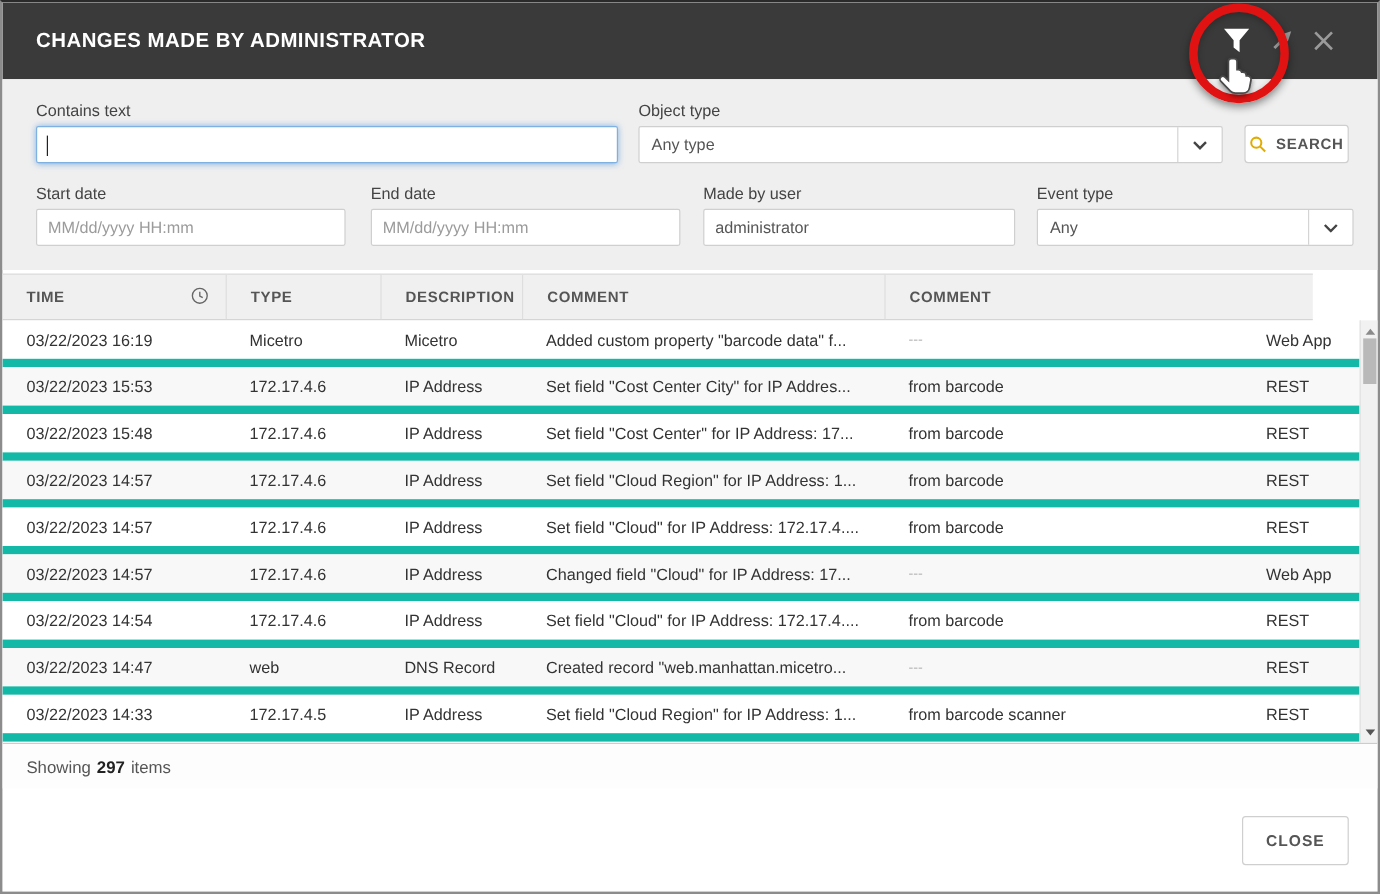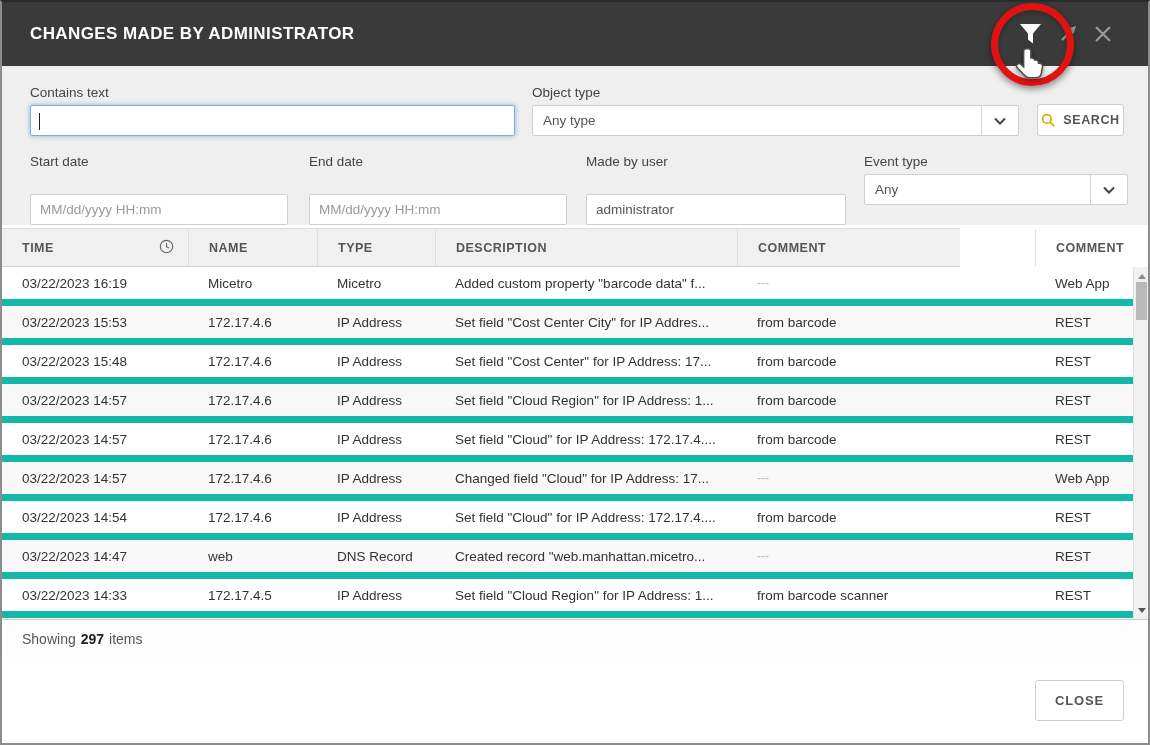--- a/index.html
+++ b/index.html
@@ -16,37 +16,37 @@
   .hdr-icon { position:absolute; top:22px; width:24px; height:22px; cursor:pointer; }
   .hdr-filter { left:1017px; top:21px; }
   .hdr-expand { left:1056px; top:22px; }
   .hdr-close  { left:1090px; top:21px; }
 
   
   .filters { position:absolute; left:0; top:64px; width:1146px; height:159px; background:#efefef; }
   .flabel { position:absolute; font-size:13.5px; color:#444; }
   .ctrl { position:absolute; height:31px; background:#fff; border:1px solid #cfcfcf;
           border-radius:2px; font-size:13.5px; color:#555; }
-  input.ctrl { padding:0 9px; outline:none; font-family:"Liberation Sans",sans-serif;margin-top:20px; }
+  input.ctrl { padding:0 9px; outline:none; font-family:"Liberation Sans",sans-serif; }
   input.ctrl::placeholder { color:#9b9b9b; opacity:1; }
   .focused { border:1px solid #7fb0e2; box-shadow:0 0 5px rgba(95,155,220,.75); }
   .caret { position:absolute; left:8px; top:7px; width:1px; height:17px; background:#222; }
 
   .selectbox { display:flex; align-items:center; cursor:pointer; }
   .selectbox .sel-value { flex:1; padding:0 10px; color:#555; }
   .sel-chevron { width:37px; height:100%; border-left:1px solid #d4d4d4;
                  display:flex; align-items:center; justify-content:center; }
 
   .search-btn { position:absolute; left:1035px; top:38px; width:87px; height:32px;
                 background:#fff; border:1px solid #cfcfcf; border-radius:3px;
                 display:flex; align-items:center; justify-content:center; gap:7px;
                 font-size:12.5px; font-weight:bold; color:#555; letter-spacing:.6px; cursor:pointer; }
 
   
-  .thead { position:absolute; left:0; top:226px; width:958px; height:39px; background:#f0f0f0;
+  .thead { position:absolute; left:0; top:226px; width:1092px; height:39px; background:#f0f0f0;
            border-top:1px solid #dcdcdc; border-bottom:1px solid #cfcfcf;
            display:grid; grid-template-columns:186px 129px 118px 302px 298px 113px; }
   .th { display:flex; align-items:center; padding-left:20px; font-size:12.5px; font-weight:bold;
         color:#555; letter-spacing:.5px; border-left:1px solid #dedede; }
   .th:first-child { border-left:none; }
   .th .clock { margin-left:auto; margin-right:14px; }
 
   .tbody { position:absolute; left:0; top:265px; width:1131px; }
   .row { display:grid; grid-template-columns:186px 129px 118px 302px 298px 98px;
          height:39px; border-bottom:7px solid #14b8a6; background:#fff; }
@@ -161,21 +161,20 @@
   <div class="thead">
     <div class="th">
       <span>TIME</span>
       <span class="clock">
         <svg width="15" height="15" viewBox="0 0 16 16">
           <circle cx="8" cy="8" r="6.6" fill="none" stroke="#666" stroke-width="1.2"></circle>
           <path d="M8 4.3 V8.2 L10.6 9.6" fill="none" stroke="#666" stroke-width="1.2"></path>
         </svg>
       </span>
     </div>
-    <div class="th">NAME</div>
     <div class="th">TYPE</div>
     <div class="th">DESCRIPTION</div>
     <div class="th">COMMENT</div>
     <div class="th">COMMENT</div>
   </div>
 
   <div class="tbody">
     <div class="row">
       <div class="cell">03/22/2023 16:19</div>
       <div class="cell">Micetro</div>

